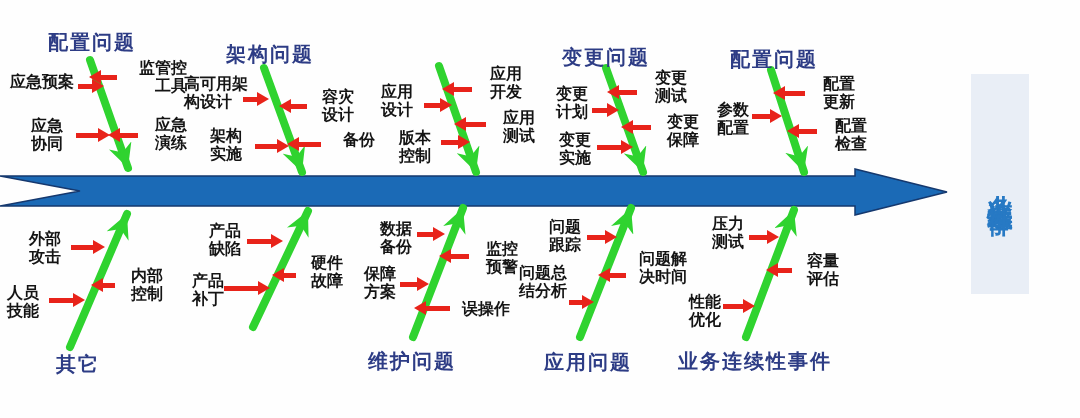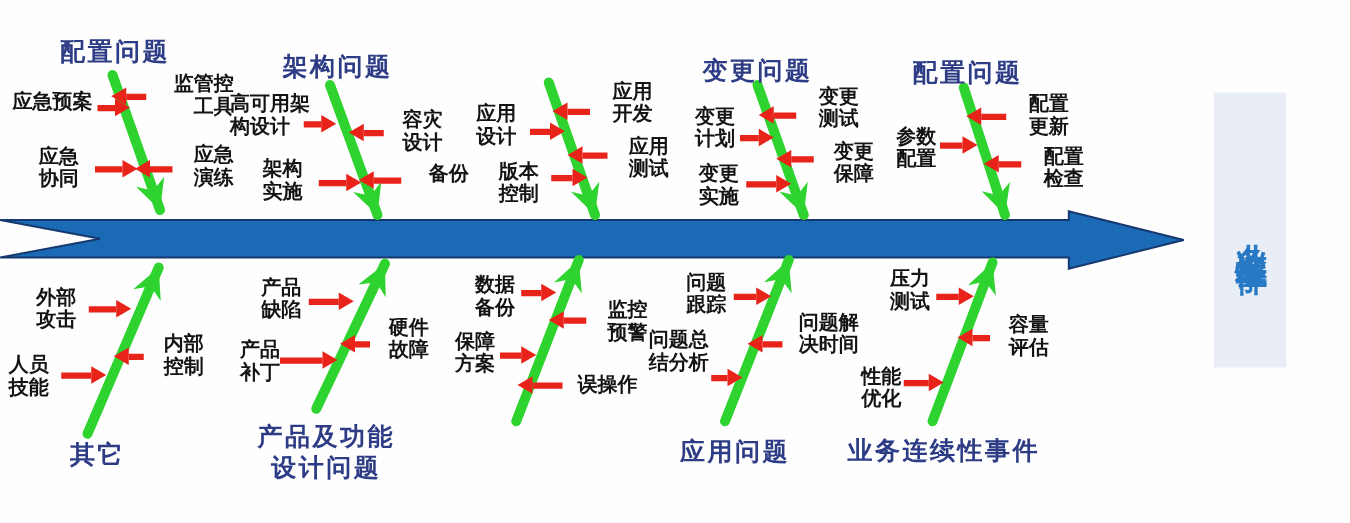--- a/index.html
+++ b/index.html
@@ -127,32 +127,31 @@
   <div class="cause" style="left:25px;top:230px;width:40px">外部
 攻击</div>
   <div class="ra right" style="left:71px;top:245px;width:22px"></div>
   <div class="cause" style="left:127px;top:267px;width:40px">内部
 控制</div>
   <div class="ra left" style="left:103px;top:283px;width:12px"></div>
   <div class="cause" style="left:3px;top:284px;width:40px">人员
 技能</div>
   <div class="ra right" style="left:49px;top:298px;width:24px"></div>
 
-  <div class="cat" style="left:196px;top:338px;width:130px;text-align:center">产品及功能
-设计问题</div>
   <div class="cause" style="left:205px;top:222px;width:40px">产品
 缺陷</div>
   <div class="ra right" style="left:247px;top:239px;width:24px"></div>
   <div class="cause" style="left:307px;top:254px;width:40px">硬件
 故障</div>
   <div class="ra left" style="left:284px;top:273px;width:12px"></div>
   <div class="cause" style="left:188px;top:272px;width:40px">产品
 补丁</div>
   <div class="ra right" style="left:224px;top:286px;width:34px"></div>
 
+  <div class="cat" style="left:368px;top:349px">维护问题</div>
   <div class="cause" style="left:376px;top:220px;width:40px">数据
 备份</div>
   <div class="ra right" style="left:417px;top:232px;width:16px"></div>
   <div class="cause" style="left:482px;top:240px;width:40px">监控
 预警</div>
   <div class="ra left" style="left:451px;top:254px;width:18px"></div>
   <div class="cause" style="left:360px;top:265px;width:40px">保障
 方案</div>
   <div class="ra right" style="left:400px;top:282px;width:17px"></div>
   <div class="cause" style="left:461px;top:300px;width:50px">误操作</div>

